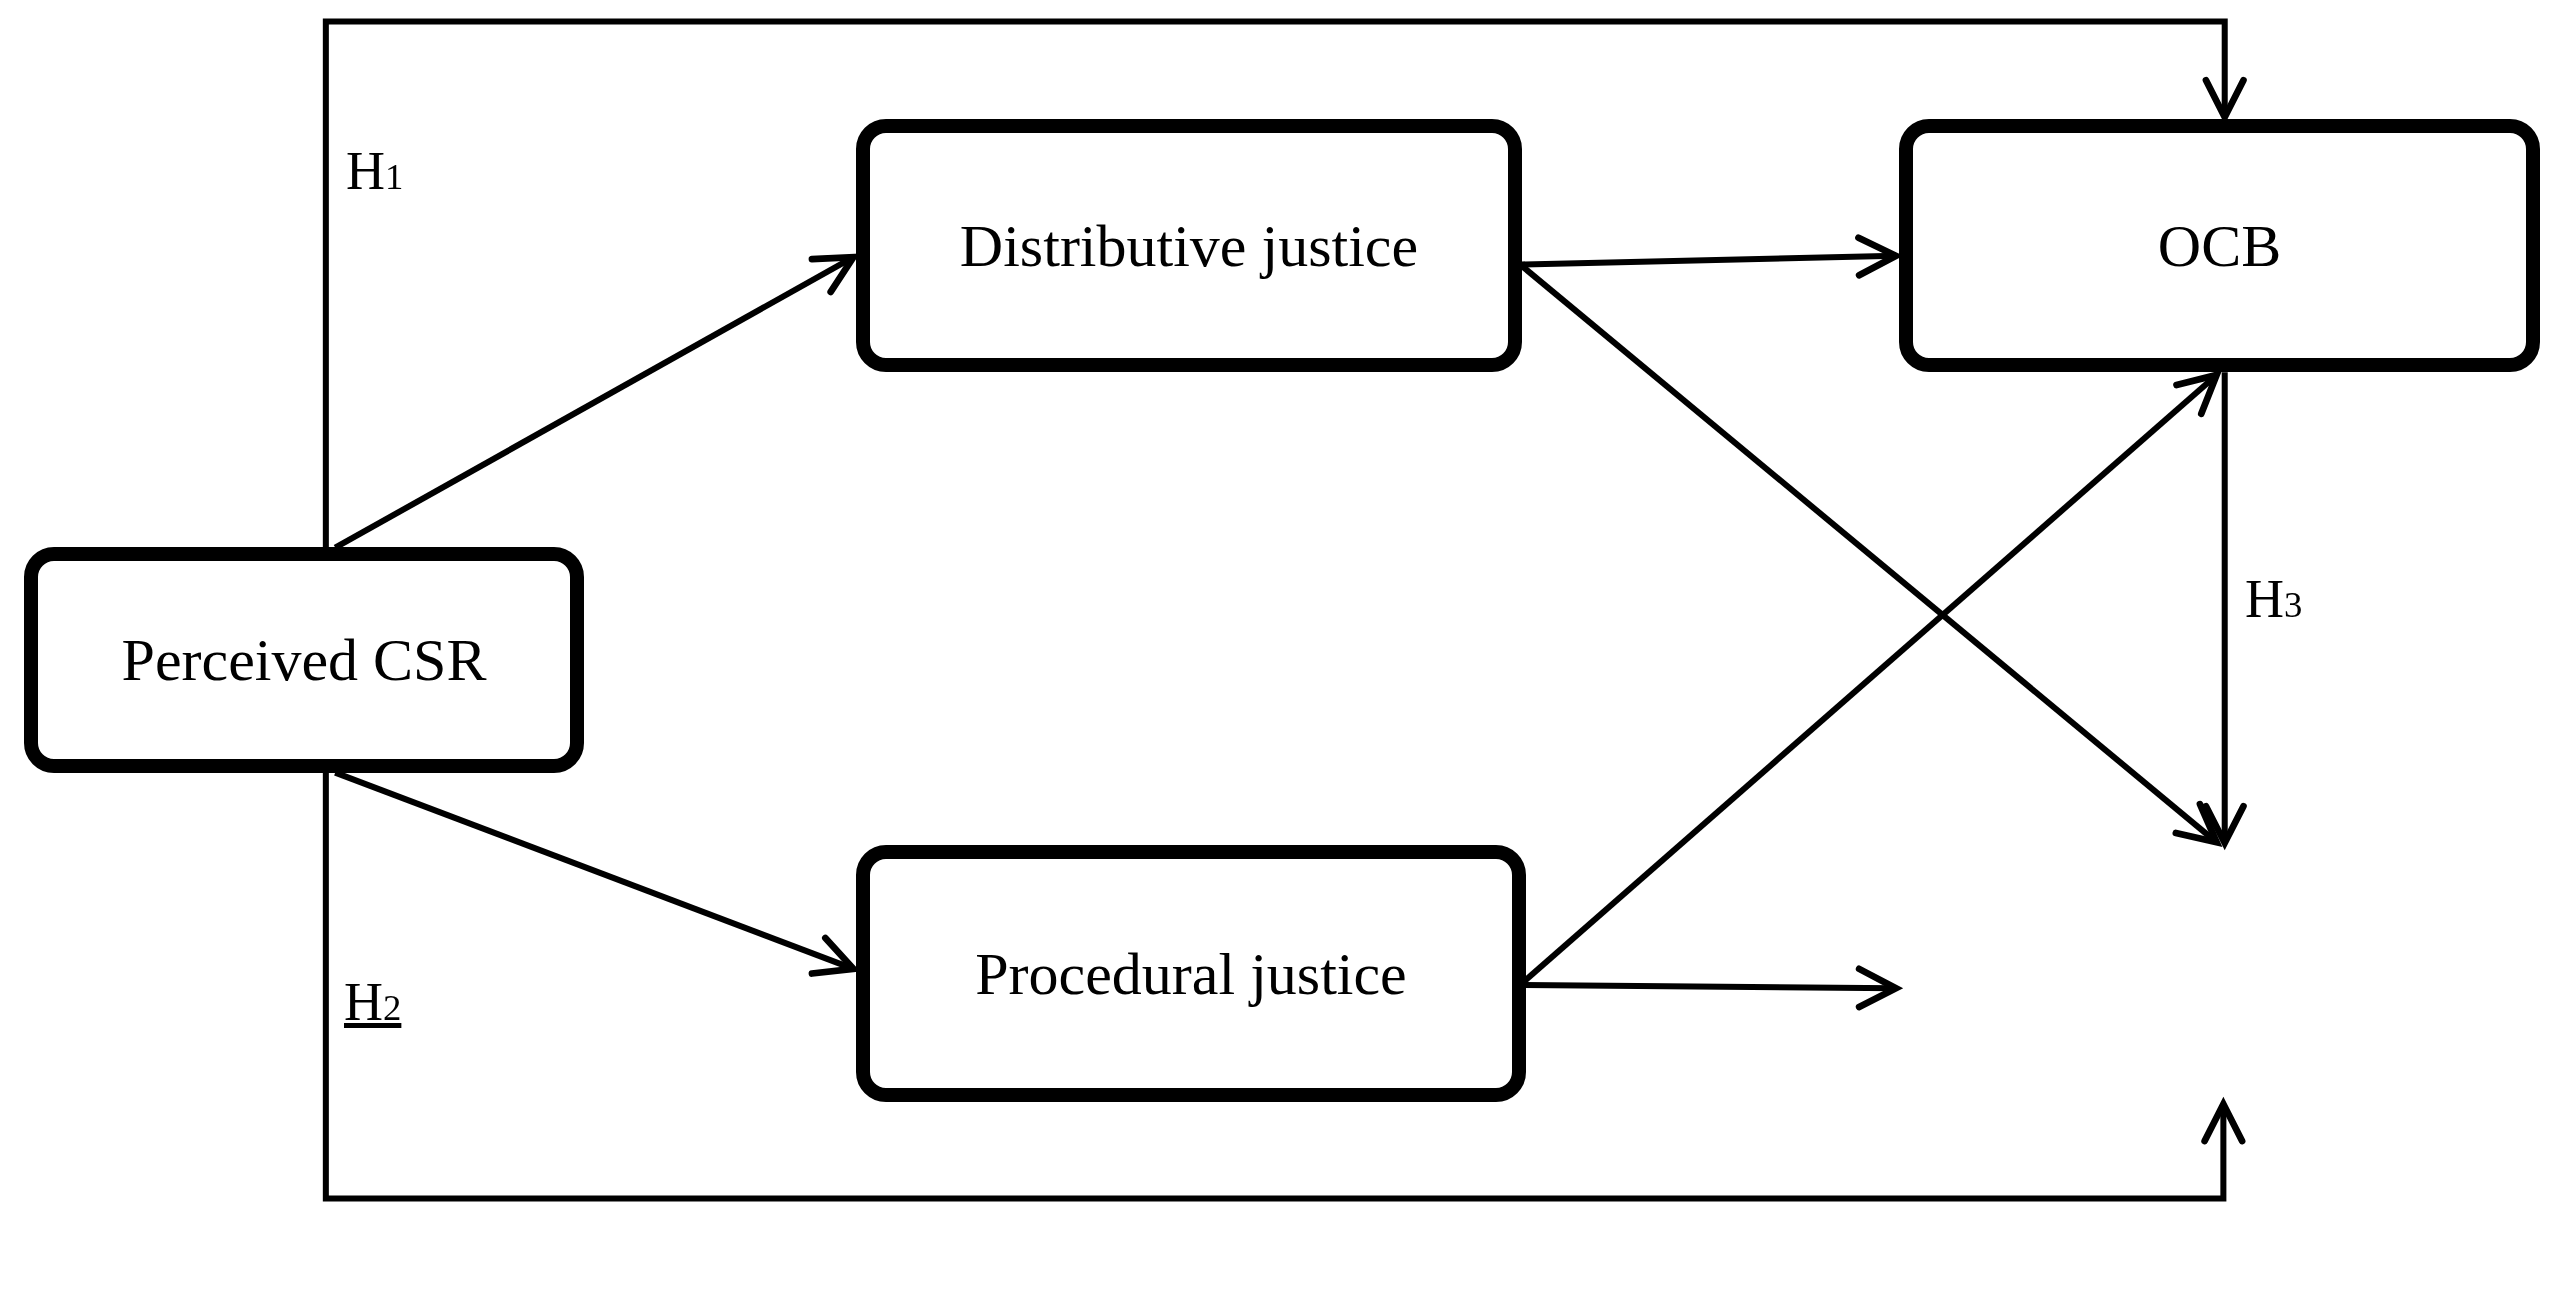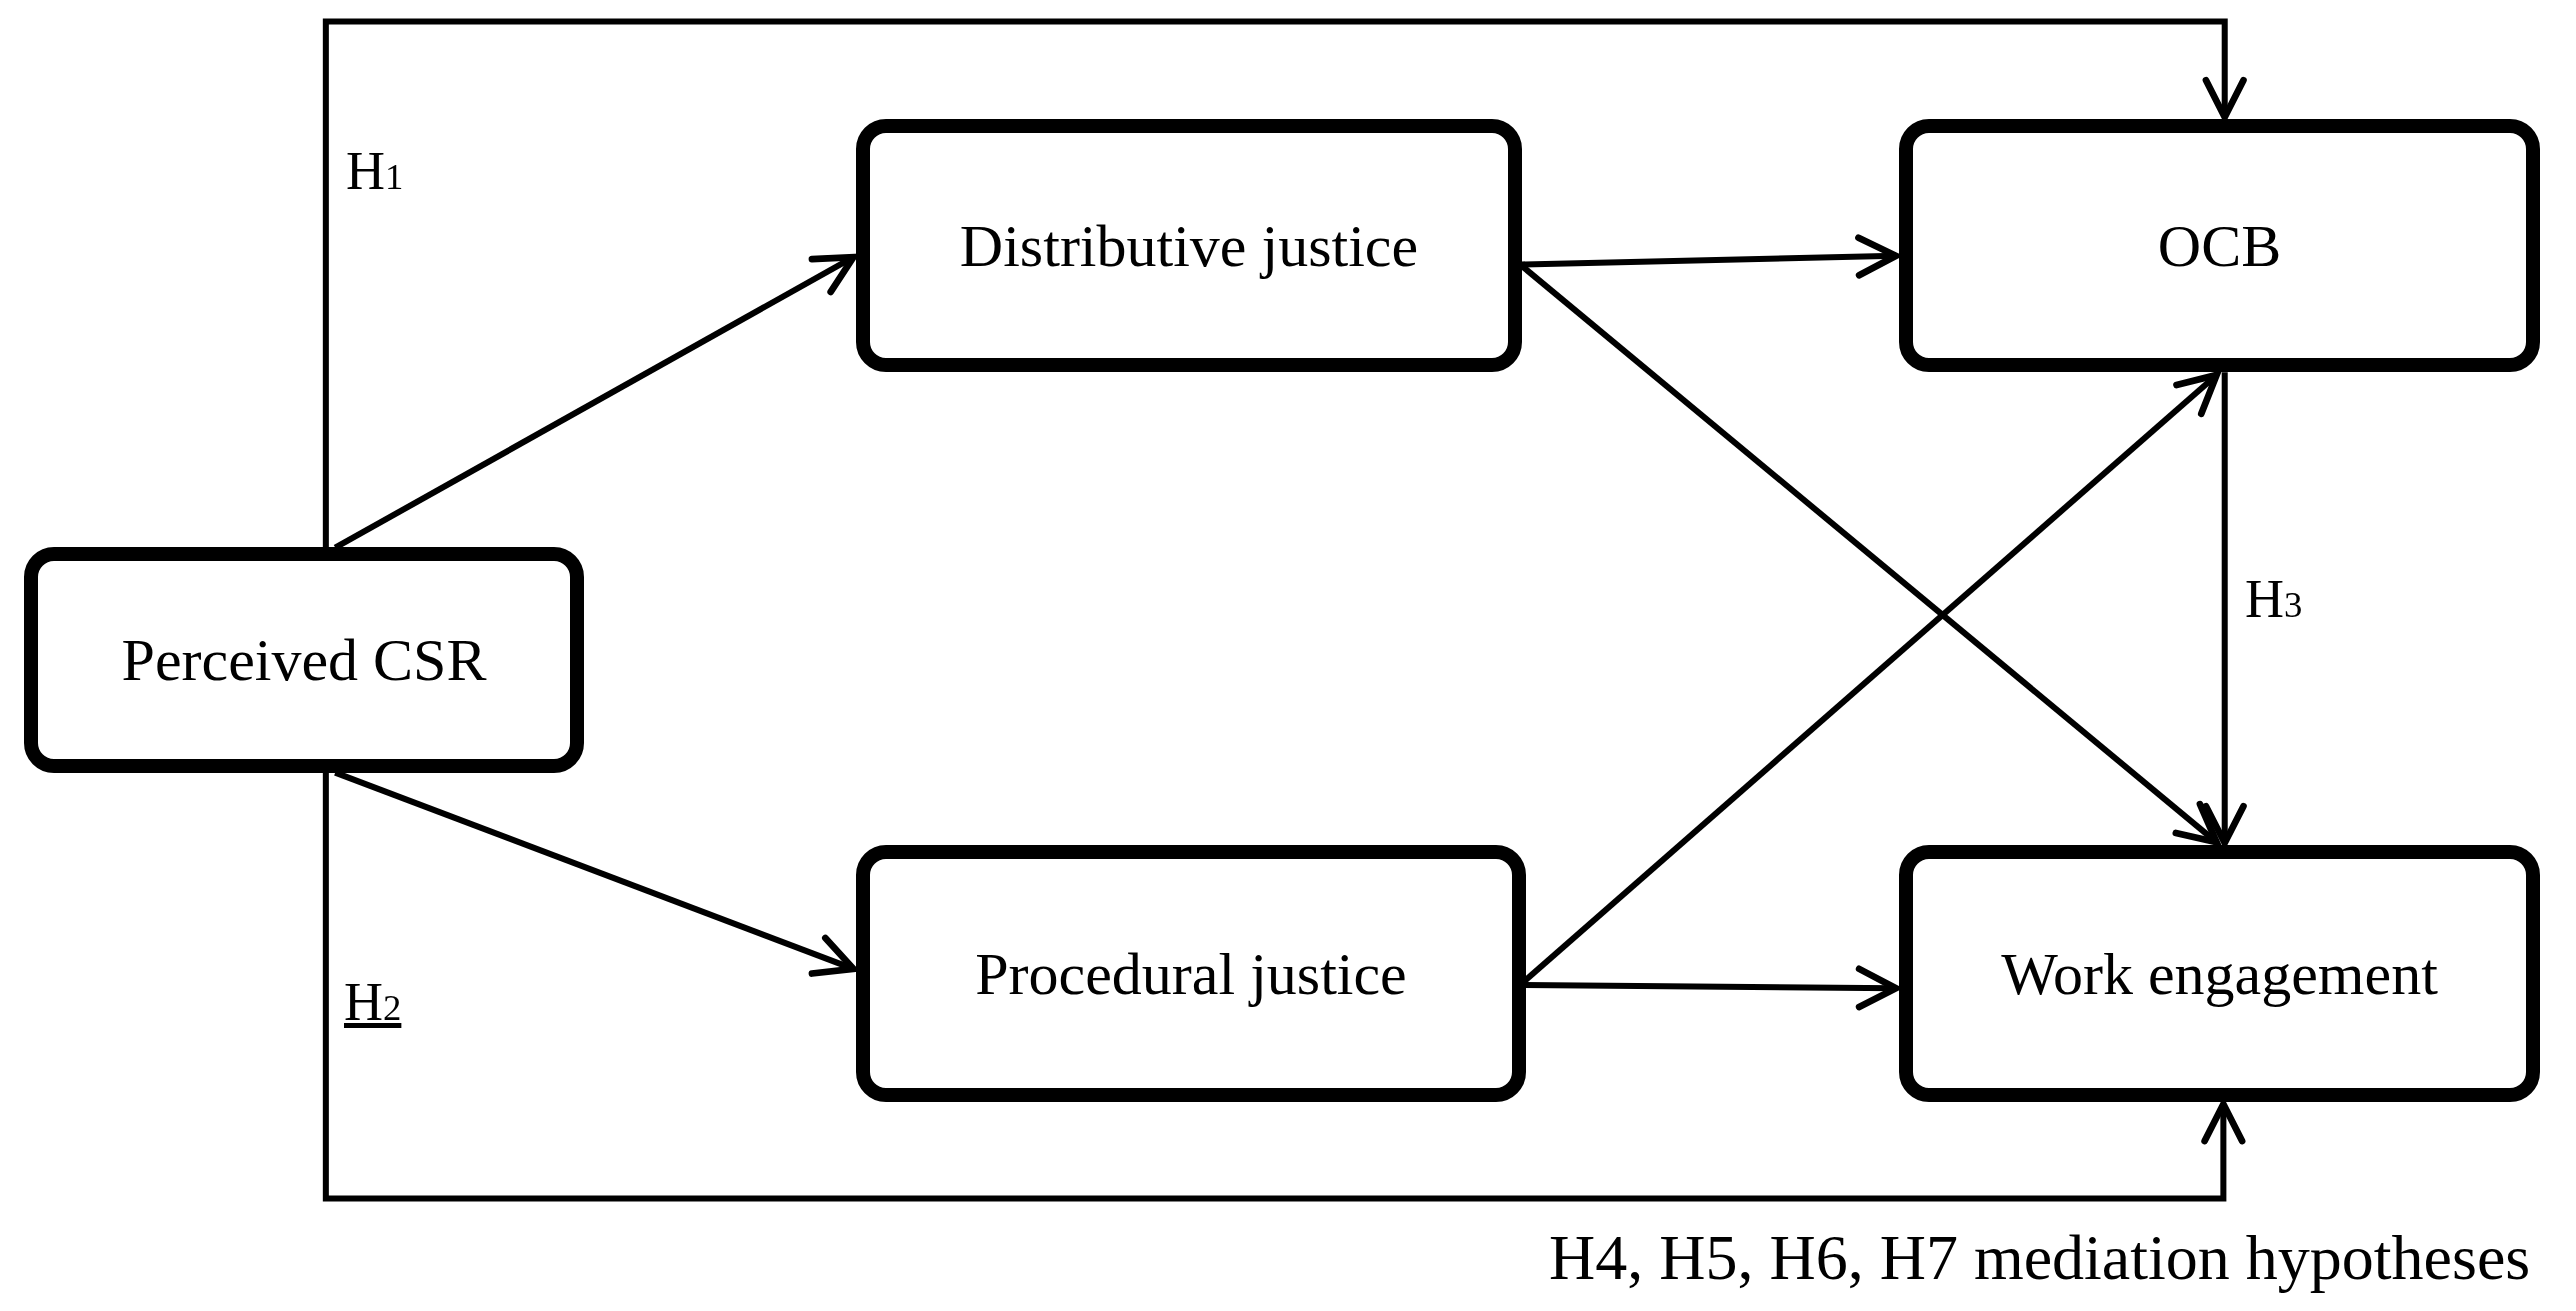--- a/index.html
+++ b/index.html
@@ -138,32 +138,28 @@
   </div>
 
   <div class="node node-ocb">
     <span class="node-label">OCB</span>
   </div>
 
   <div class="node node-pj">
     <span class="node-label">Procedural justice</span>
   </div>
 
-  <div class="node node-we">
-    <span class="node-label">Work engagement</span>
-  </div>
 
   <div class="hlabel hlabel-h1">
     <span>H</span><sub>1</sub>
   </div>
 
   <div class="hlabel hlabel-h2">
     <span>H</span><sub>2</sub>
   </div>
 
   <div class="hlabel hlabel-h3">
     <span>H</span><sub>3</sub>
   </div>
 
-  <div class="caption">H4, H5, H6, H7 mediation hypotheses</div>
 
 </div>
 
 
 </body></html>

